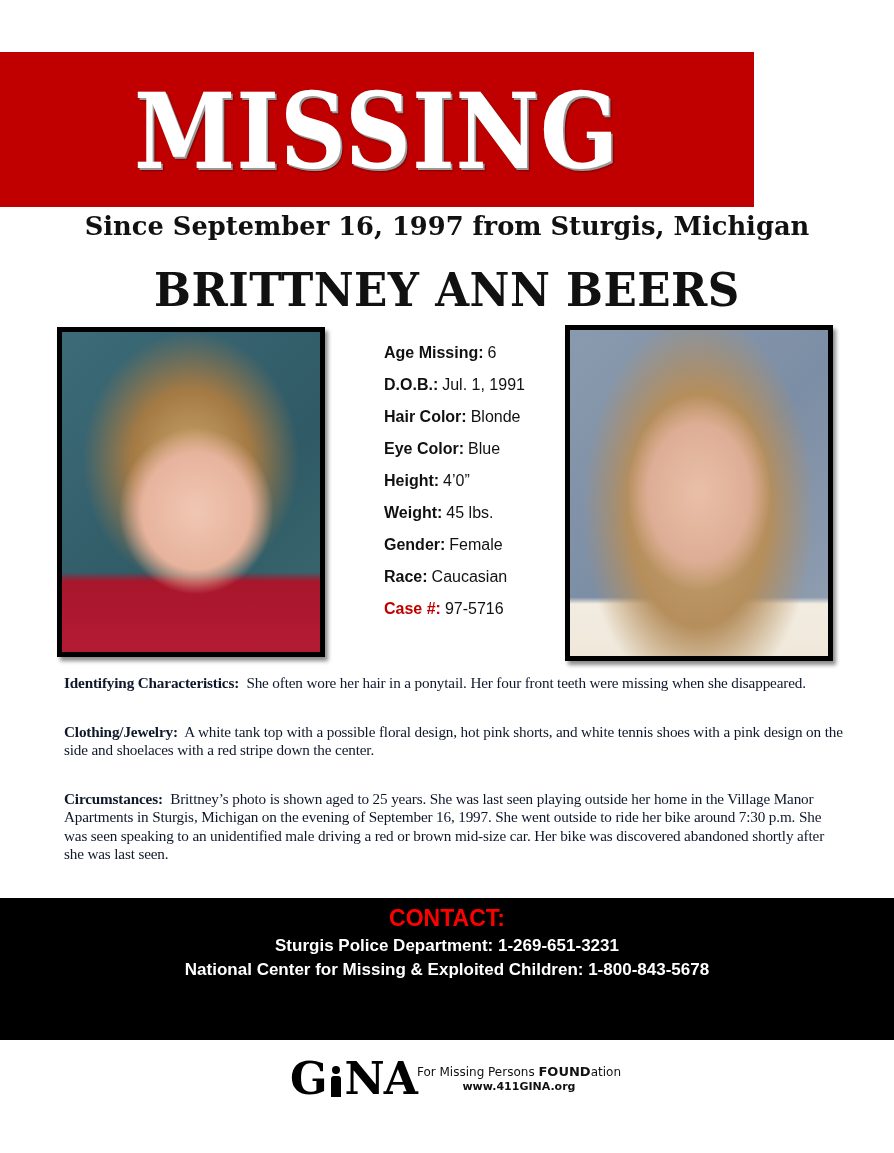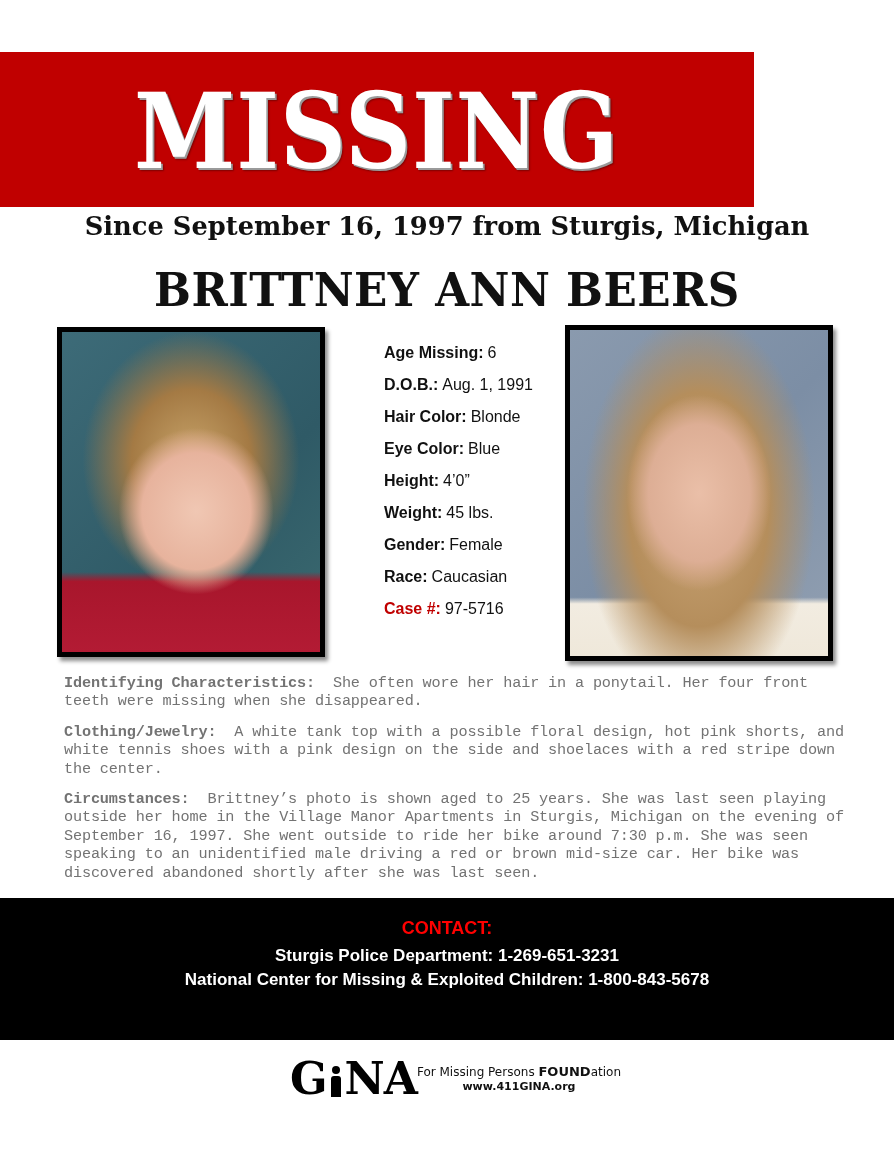--- a/index.html
+++ b/index.html
@@ -59,34 +59,34 @@
     position: absolute; left: 375px; top: 342px; width: 180px;
     font-family: "Liberation Sans", sans-serif; font-size: 16px; color: #111; margin-left: 9px;
   }
   .fact-row { height: 32px; line-height: 22px; white-space: nowrap; }
   .fact-label { font-weight: bold; }
   .fact-value { margin-left: 4px; }
   .fact-row.case .fact-label { color: #C00000; }
 
   .desc {
     position: absolute; left: 64px; width: 780px;
-    font-family: Liberation Mono, monospace; font-size: 15.2px; line-height: 18.4px;
-    color: #737373; letter-spacing: -0.15px;
+    font-family: Liberation Serif, serif; font-size: 15.2px; line-height: 18.4px;
+    color: #0f172a; letter-spacing: -0.15px;
   }
   .desc-label { font-weight: bold; }
   .desc-ident { top: 674px; }
   .desc-cloth { top: 723px; }
   .desc-circ { top: 790px; }
 
   .contact {
     position: absolute; left: 0; top: 898px; width: 894px; height: 142px;
     background: #000; text-align: center;
     font-family: "Liberation Sans", sans-serif; font-weight: bold; color: #fff;
   }
-  .contact-title { color: #ff0000; font-size: 18px; margin-top: 20px; line-height: 20px; }
+  .contact-title { color: #ff0000; font-size: 23px; margin-top: 10px; line-height: 20px; }
   .contact-line { font-size: 17px; line-height: 24px; }
   .contact-line.first { margin-top: 6px; }
 
   .footer-logo {
     position: absolute; left: 290px; top: 1055px; height: 48px;
     display: flex; align-items: center;
   }
   .logo-mark {
     font-family: "DejaVu Serif", serif; font-weight: bold; font-size: 44px;
     color: #000; letter-spacing: -1px; display: flex; align-items: flex-end; line-height: 1;
@@ -110,21 +110,21 @@
 <div class="name">BRITTNEY ANN BEERS</div>
 
 <div class="photo photo-left" title="Childhood photo of Brittney"></div>
 <div class="photo photo-right" title="Age-progressed photo of Brittney (age 25)"></div>
 
 <div class="facts">
   <div class="fact-row">
     <span class="fact-label">Age Missing:</span><span class="fact-value">6</span>
   </div>
   <div class="fact-row">
-    <span class="fact-label">D.O.B.:</span><span class="fact-value">Aug. 1, 1991</span>
+    <span class="fact-label">D.O.B.:</span><span class="fact-value">Jul. 1, 1991</span>
   </div>
   <div class="fact-row">
     <span class="fact-label">Hair Color:</span><span class="fact-value">Blonde</span>
   </div>
   <div class="fact-row">
     <span class="fact-label">Eye Color:</span><span class="fact-value">Blue</span>
   </div>
   <div class="fact-row">
     <span class="fact-label">Height:</span><span class="fact-value">4’0”</span>
   </div>

